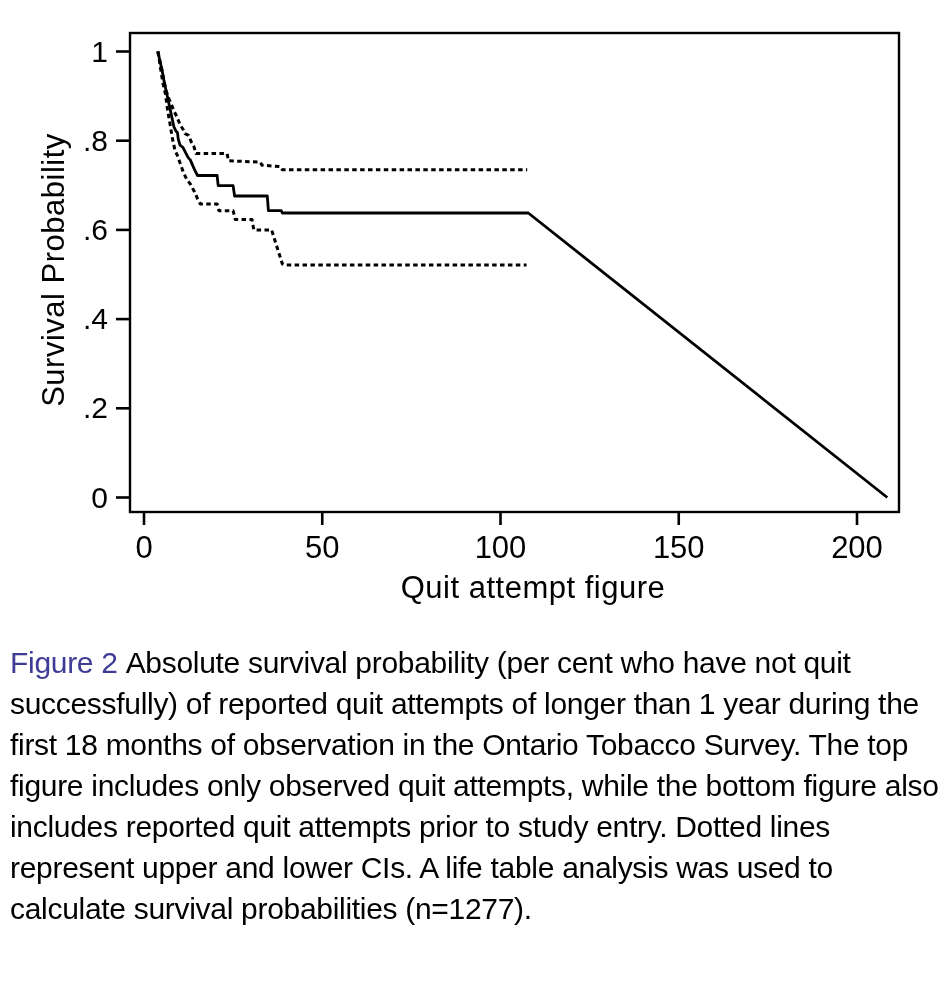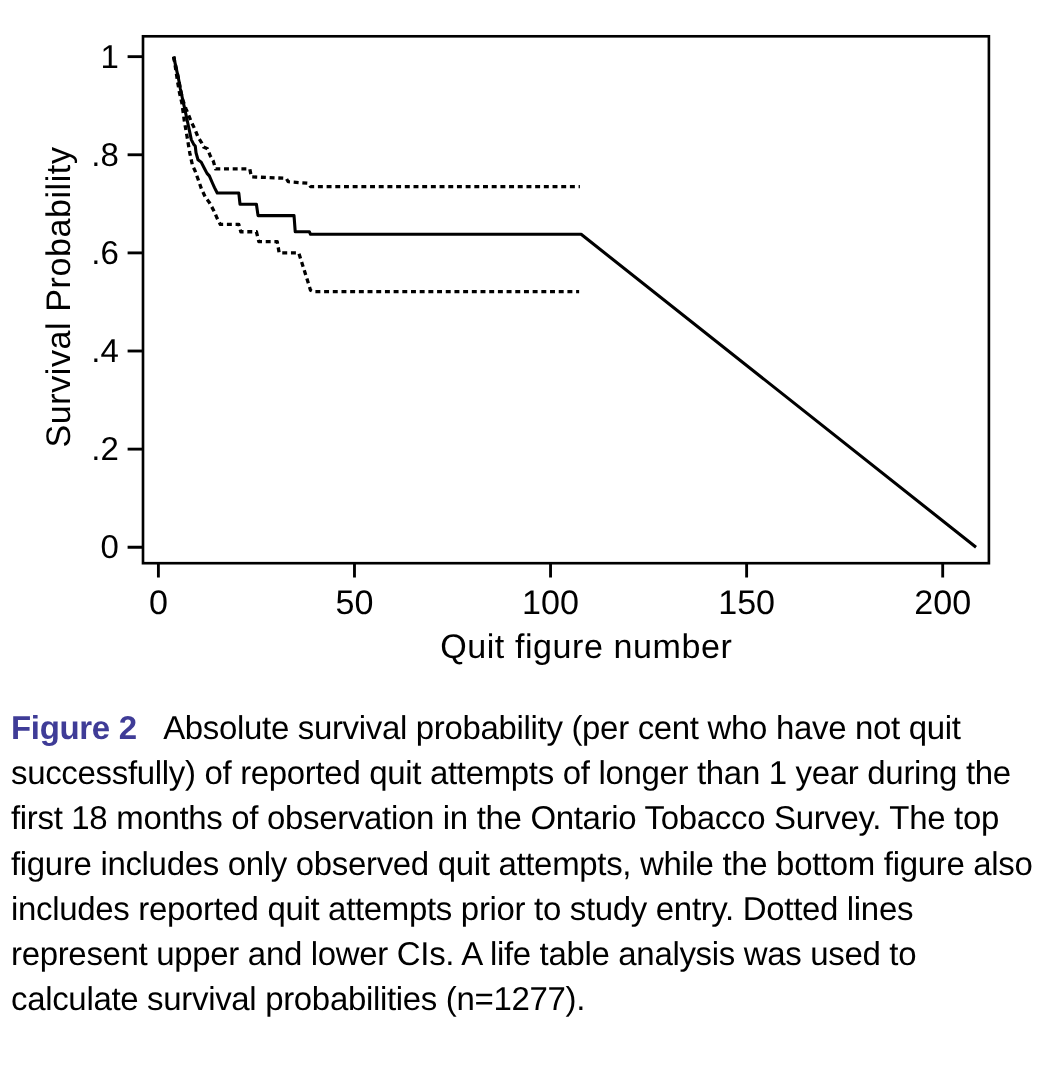--- a/index.html
+++ b/index.html
@@ -17,21 +17,21 @@
   }
   .xlab {
     position:absolute; left:533px; top:570px;
     transform:translateX(-50%);
     font-size:31px; white-space:nowrap; letter-spacing:0.5px;
   }
   .caption {
     margin:20px 6px 0 10px;
     font-size:30px; line-height:41px; letter-spacing:-0.3px;
   }
-  .figlabel { font-weight:bold; margin-right:24px; }
+  .figlabel { font-weight:normal; margin-right:8px; }
 </style>
 </head>
 <body>
 
 <div class="page">
 
   <div class="chart-wrap">
     <svg id="chart" width="948" height="622" viewBox="0 0 948 622">
         <rect x="130" y="33" width="769" height="479" fill="none" stroke="#000000" stroke-width="2.4"></rect>
         <line x1="116" y1="497.5" x2="130" y2="497.5" stroke="#000000" stroke-width="2.6"></line>
@@ -54,18 +54,18 @@
         <text x="500.5" y="558" text-anchor="middle" font-size="31" fill="#000000" font-family="&quot;Liberation Sans&quot;, sans-serif">100</text>
         <line x1="678.75" y1="512" x2="678.75" y2="525" stroke="#000000" stroke-width="2.6"></line>
         <text x="678.75" y="558" text-anchor="middle" font-size="31" fill="#000000" font-family="&quot;Liberation Sans&quot;, sans-serif">150</text>
         <line x1="857" y1="512" x2="857" y2="525" stroke="#000000" stroke-width="2.6"></line>
         <text x="857" y="558" text-anchor="middle" font-size="31" fill="#000000" font-family="&quot;Liberation Sans&quot;, sans-serif">200</text>
         <polyline points="157.9,51.5 160.0,61.3 162.2,71.1 164.0,80.9 166.1,90.7 167.9,98.8 170.0,108.6 172.2,118.8 173.9,126.9 176.1,131.3 177.5,132.7 178.2,138.9 180.0,145.2 182.9,147.4 186.1,153.6 188.2,157.6 190.3,159.9 193.2,166.6 195.0,170.6 197.5,175.5 217.1,175.5 218.2,185.7 233.1,185.7 234.6,196.0 267.3,196.0 268.4,210.7 281.3,210.7 282.3,213.0 528.3,213.0 887.3,497.5" fill="none" stroke="#000000" stroke-width="2.8" stroke-linejoin="round"></polyline>
         <polyline points="157.9,51.5 160.0,61.3 162.2,71.1 164.0,80.9 166.1,90.7 169.0,98.8 171.1,103.7 173.9,110.8 177.2,117.5 180.0,124.6 183.2,129.6 185.0,133.6 188.6,135.3 191.1,141.6 193.9,146.5 196.0,153.6 227.1,153.6 228.5,160.8 260.2,162.1 262.0,165.2 280.2,166.6 282.3,169.7 527.2,169.7" fill="none" stroke="#000000" stroke-width="3" stroke-linejoin="round" stroke-dasharray="4.5 3.4"></polyline>
         <polyline points="157.9,51.5 159.7,62.7 161.5,74.7 163.3,84.9 165.4,93.9 167.5,109.5 170.0,123.8 172.5,138.9 175.0,150.5 177.2,155.0 180.4,163.9 183.2,171.9 186.8,179.5 190.3,184.0 194.6,192.0 197.5,198.7 200.3,204.0 217.1,204.0 218.9,210.7 233.1,210.7 235.3,219.6 252.0,219.6 253.8,229.9 271.6,229.9 282.3,263.8 284.8,265.1 526.5,265.1" fill="none" stroke="#000000" stroke-width="3" stroke-linejoin="round" stroke-dasharray="4.5 3.4"></polyline>
       </svg>
     <div class="ylab">Survival Probability</div>
-    <div class="xlab">Quit figure number</div>
+    <div class="xlab">Quit attempt figure</div>
   </div>
 
   <p class="caption"><span class="figlabel" style="color: rgb(63, 60, 151);">Figure 2</span><span>Absolute survival probability (per cent who have not quit successfully) of reported quit attempts of longer than 1 year during the first 18 months of observation in the Ontario Tobacco Survey. The top figure includes only observed quit attempts, while the bottom figure also includes reported quit attempts prior to study entry. Dotted lines represent upper and lower CIs. A life table analysis was used to calculate survival probabilities (n=1277).</span></p>
 
 </div>
 
 </body></html>

